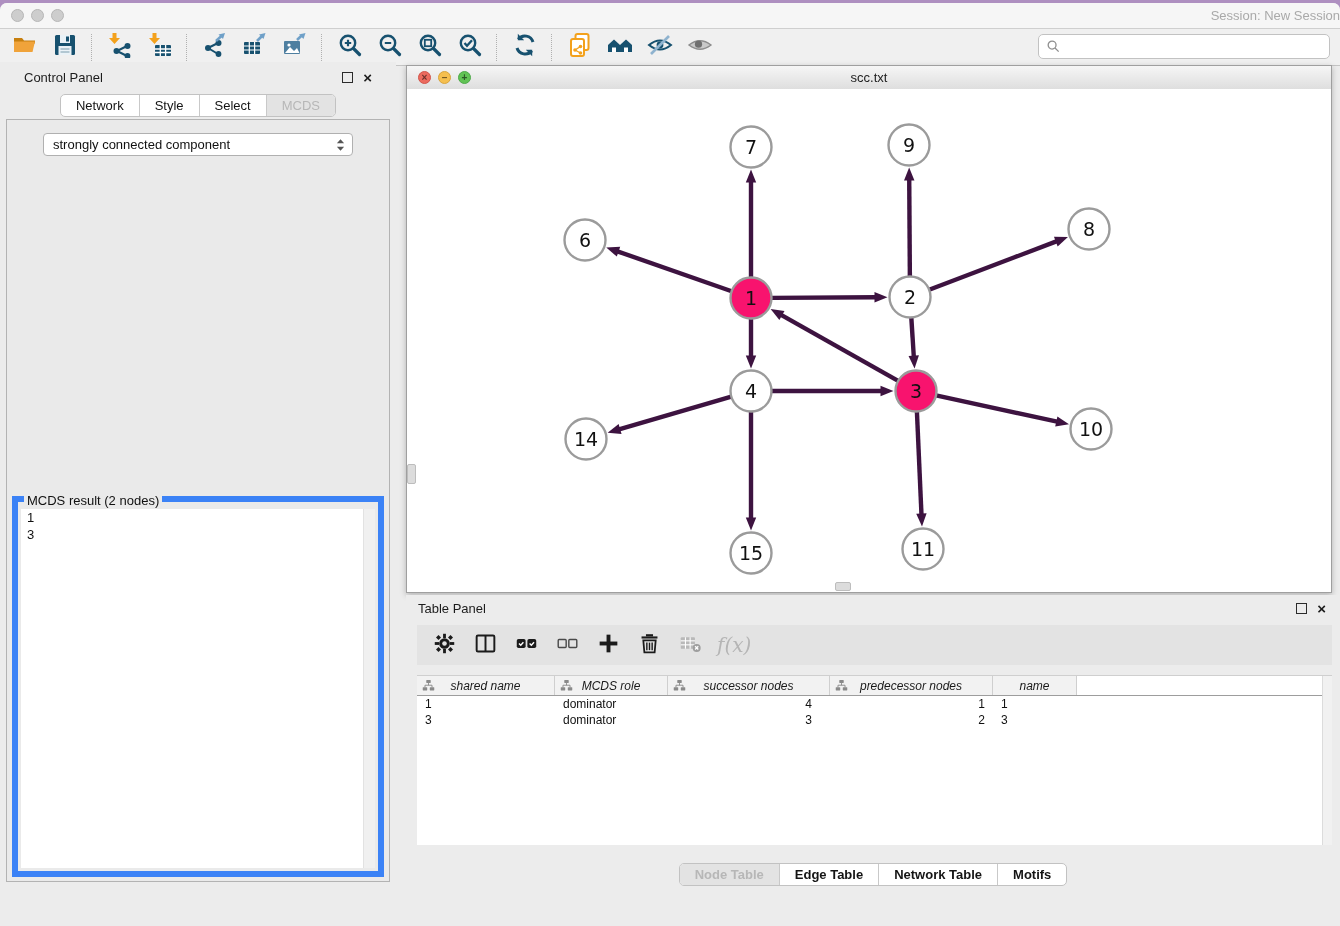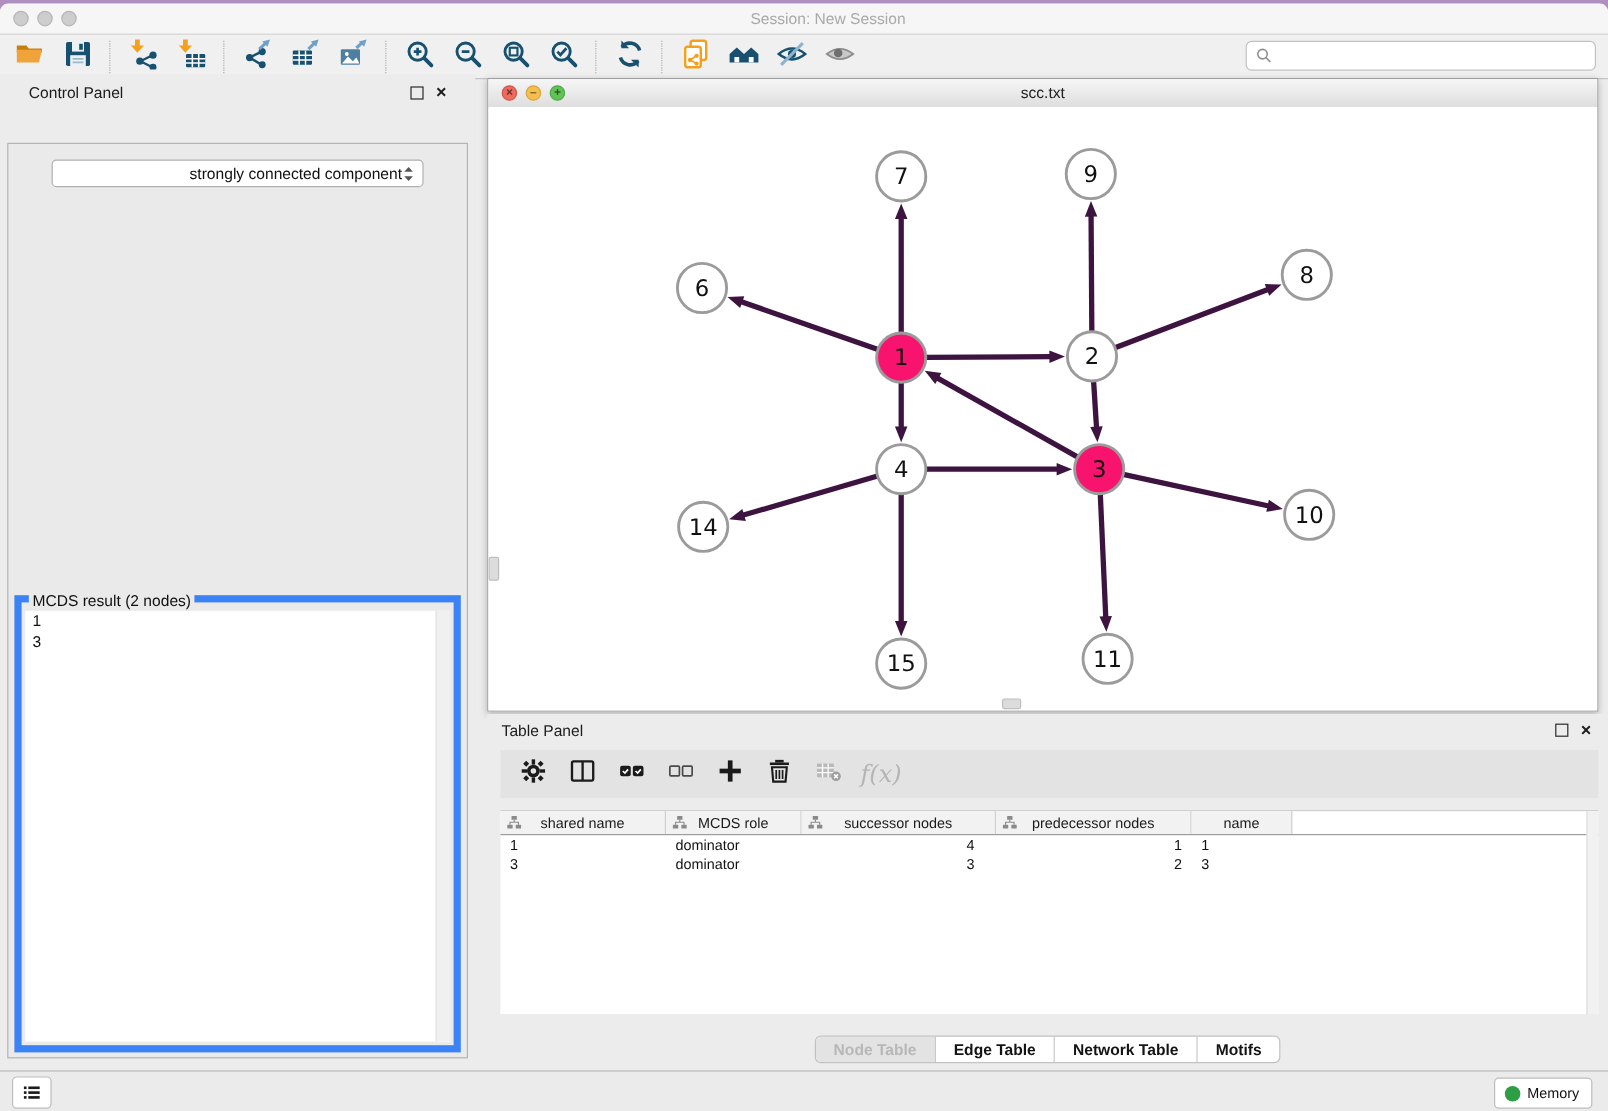--- a/index.html
+++ b/index.html
@@ -4,21 +4,21 @@
 <style>
   html,body{margin:0;padding:0;}
   body{width:1340px;height:926px;background:#AE8FC0;position:relative;overflow:hidden;
        font-family:"Liberation Sans",sans-serif;-webkit-font-smoothing:antialiased;}
   #app{position:absolute;top:3px;left:0;right:0;bottom:0;background:#ececec;
        border-radius:7px 7px 0 0;overflow:hidden;}
 
   
   .titlebar{position:absolute;top:0;left:0;right:0;height:25px;background:#f6f6f6;
             border-bottom:1px solid #cfcfcf;}
-  .titlebar .win-title{text-align:center;line-height:25px;font-size:13px;color:#a9a9a9;padding-left:40px;}
+  .titlebar .win-title{text-align:right;line-height:25px;font-size:13px;color:#a9a9a9;padding-left:40px;}
   .lights{position:absolute;left:11px;top:6px;display:flex;gap:7px;}
   .lights span{width:13px;height:13px;border-radius:50%;background:#cdcdcd;border:1px solid #b6b6b6;box-sizing:border-box;}
 
   
   .toolbar{position:absolute;top:26px;left:0;right:0;height:36px;background:#f0f0f0;
            border-bottom:1px solid #c4c4c4;display:flex;align-items:center;padding-left:8px;}
   .tb-group{display:flex;align-items:center;gap:7px;}
   .tb-sep{width:1px;height:27px;margin:0 10px;border-left:1px dotted #b0b0b0;}
   .tb-btn{width:33px;height:31px;display:flex;align-items:center;justify-content:center;cursor:default;}
   .tb-btn svg{width:26px;height:26px;}
@@ -36,21 +36,21 @@
   .close-x{font-size:15px;font-weight:bold;color:#1c1c1c;line-height:11px;}
   .tabs-row{display:flex;justify-content:center;margin-top:2px;}
   .seg{display:inline-flex;border:1px solid #c2c2c2;border-radius:5px;overflow:hidden;background:#fff;}
   .seg .tab{padding:3px 15px;font-size:13px;color:#141414;border-left:1px solid #c9c9c9;white-space:nowrap;}
   .seg .tab:first-child{border-left:none;}
   .seg .tab.active{background:#e3e3e3;color:#b7b7b7;}
   .cp-content{position:absolute;top:57px;left:6px;right:6px;bottom:11px;background:#eaeaea;
               border:1px solid #b3b3b3;}
   .opt-label{text-align:center;margin-top:22px;font-size:13px;color:#1c1c1c;}
   .opt-select{width:310px;height:23px;margin:13px auto 0;background:#fff;border:1px solid #b0b0b0;
-              border-radius:4px;display:flex;align-items:center;padding:0 6px 0 9px;box-sizing:border-box;font-size:13px;text-align:right;}
+              border-radius:4px;display:flex;align-items:center;padding:0 6px 0 9px;box-sizing:border-box;font-size:13px;}
   .opt-select .sel-value{flex:1;color:#111;}
   .btn-row{display:flex;justify-content:center;gap:15px;margin-top:13px;}
   .push-btn{background:#fff;border:1px solid #b5b5b5;border-radius:4px;font-size:13px;color:#111;
             padding:3px 16px;font-family:inherit;}
   .result-fieldset{position:absolute;left:5px;right:5px;top:376px;bottom:4px;border:6px solid #3b82f6;}
   .result-legend{position:absolute;top:-9px;left:6px;background:#eaeaea;padding:0 3px;font-size:13px;color:#111;}
   .result-inner{position:absolute;top:7px;left:3px;right:3px;bottom:3px;background:#fff;overflow:hidden;}
   .result-line{font-size:13px;color:#111;padding:1px 0 1px 6px;line-height:15px;}
   .result-scroll{position:absolute;top:0;right:0;bottom:0;width:11px;background:#f0f0f0;border-left:1px solid #e2e2e2;}
 
@@ -72,21 +72,21 @@
   .tp-header{height:26px;display:flex;align-items:center;padding:0 14px 0 12px;font-size:13px;color:#1c1c1c;}
   .tp-header .ph-title{flex:1;}
   .tp-toolbar{position:absolute;top:30px;left:11px;right:8px;height:40px;background:#e3e3e3;
               display:flex;align-items:center;gap:13px;padding-left:13px;}
   .tp-btn{width:28px;height:28px;display:flex;align-items:center;justify-content:center;}
   .tp-btn svg{width:23px;height:23px;}
   .fx-label{font-family:"DejaVu Serif","Liberation Serif",serif;font-style:italic;font-size:20px;color:#b5b5b5;}
   .tp-table{position:absolute;top:80px;left:11px;right:8px;bottom:48px;background:#fff;border-top:1px solid #cfcfcf;}
   .tp-thead{display:flex;height:19px;border-bottom:1px solid #9d9d9d;}
   .th-cell{position:relative;background:#f2f2f2;border-right:1px solid #cfcfcf;box-sizing:border-box;
-           font-size:12px;color:#1a1a1a;display:flex;align-items:center;justify-content:center;}
+           font-size:12px;color:#1a1a1a;display:flex;align-items:center;justify-content:center;font-style:italic;}
   .th-cell svg{position:absolute;left:5px;top:3px;width:13px;height:13px;}
   .tp-row{display:flex;height:16px;}
   .td-cell{font-size:12px;color:#111;box-sizing:border-box;line-height:16px;white-space:nowrap;overflow:hidden;}
   .td-left{padding-left:8px;text-align:left;}
   .td-right{text-align:right;}
   .tp-vscroll{position:absolute;top:0;right:0;bottom:0;width:9px;background:#f1f1f1;border-left:1px solid #dcdcdc;}
   .tp-tabs{position:absolute;bottom:7px;left:0;right:0;display:flex;justify-content:center;}
   .tp-tabs .tab{font-weight:600;}
 
   
@@ -285,20 +285,28 @@
         </svg>
       <input placeholder="" style="">
     </div>
   </div>
 
   <div class="control-panel">
     <div class="panel-header">
       <span class="ph-title">Control Panel</span>
       <span class="float-box"></span>
       <span class="close-x">×</span>
+    </div>
+    <div class="tabs-row">
+      <div class="seg" id="cp-tabs">
+          <div class="tab">Network</div>
+          <div class="tab">Style</div>
+          <div class="tab">Select</div>
+          <div class="tab active">MCDS</div>
+        </div>
     </div>
     <div class="cp-content">
       <div class="opt-select">
         <span class="sel-value">strongly connected component</span>
         <svg viewBox="0 0 12 20" width="11" height="18">
             <path d="M2 8l4-4.5L10 8z" fill="#555"></path>
             <path d="M2 12l4 4.5L10 12z" fill="#555"></path>
           </svg>
       </div>
       <div class="result-fieldset">
@@ -580,32 +588,14 @@
     <div class="tp-tabs">
       <div class="seg" id="tp-tabs">
           <div class="tab active">Node Table</div>
           <div class="tab">Edge Table</div>
           <div class="tab">Network Table</div>
           <div class="tab">Motifs</div>
         </div>
     </div>
   </div>
 
-  <div class="statusbar">
-    <div class="sb-left-btn">
-      <svg viewBox="0 0 26 26">
-          <g fill="#1b1b1b">
-            <rect x="4" y="6" width="3" height="3"></rect>
-            <rect x="4" y="11.5" width="3" height="3"></rect>
-            <rect x="4" y="17" width="3" height="3"></rect>
-            <rect x="9" y="6" width="13" height="3"></rect>
-            <rect x="9" y="11.5" width="13" height="3"></rect>
-            <rect x="9" y="17" width="13" height="3"></rect>
-          </g>
-        </svg>
-    </div>
-    <div class="memory-btn">
-      <span class="memory-dot" id="memory-dot" style="background: rgb(46, 158, 68);"></span>
-      <span>Memory</span>
-    </div>
-  </div>
 
 </div>
 
 </body></html>

